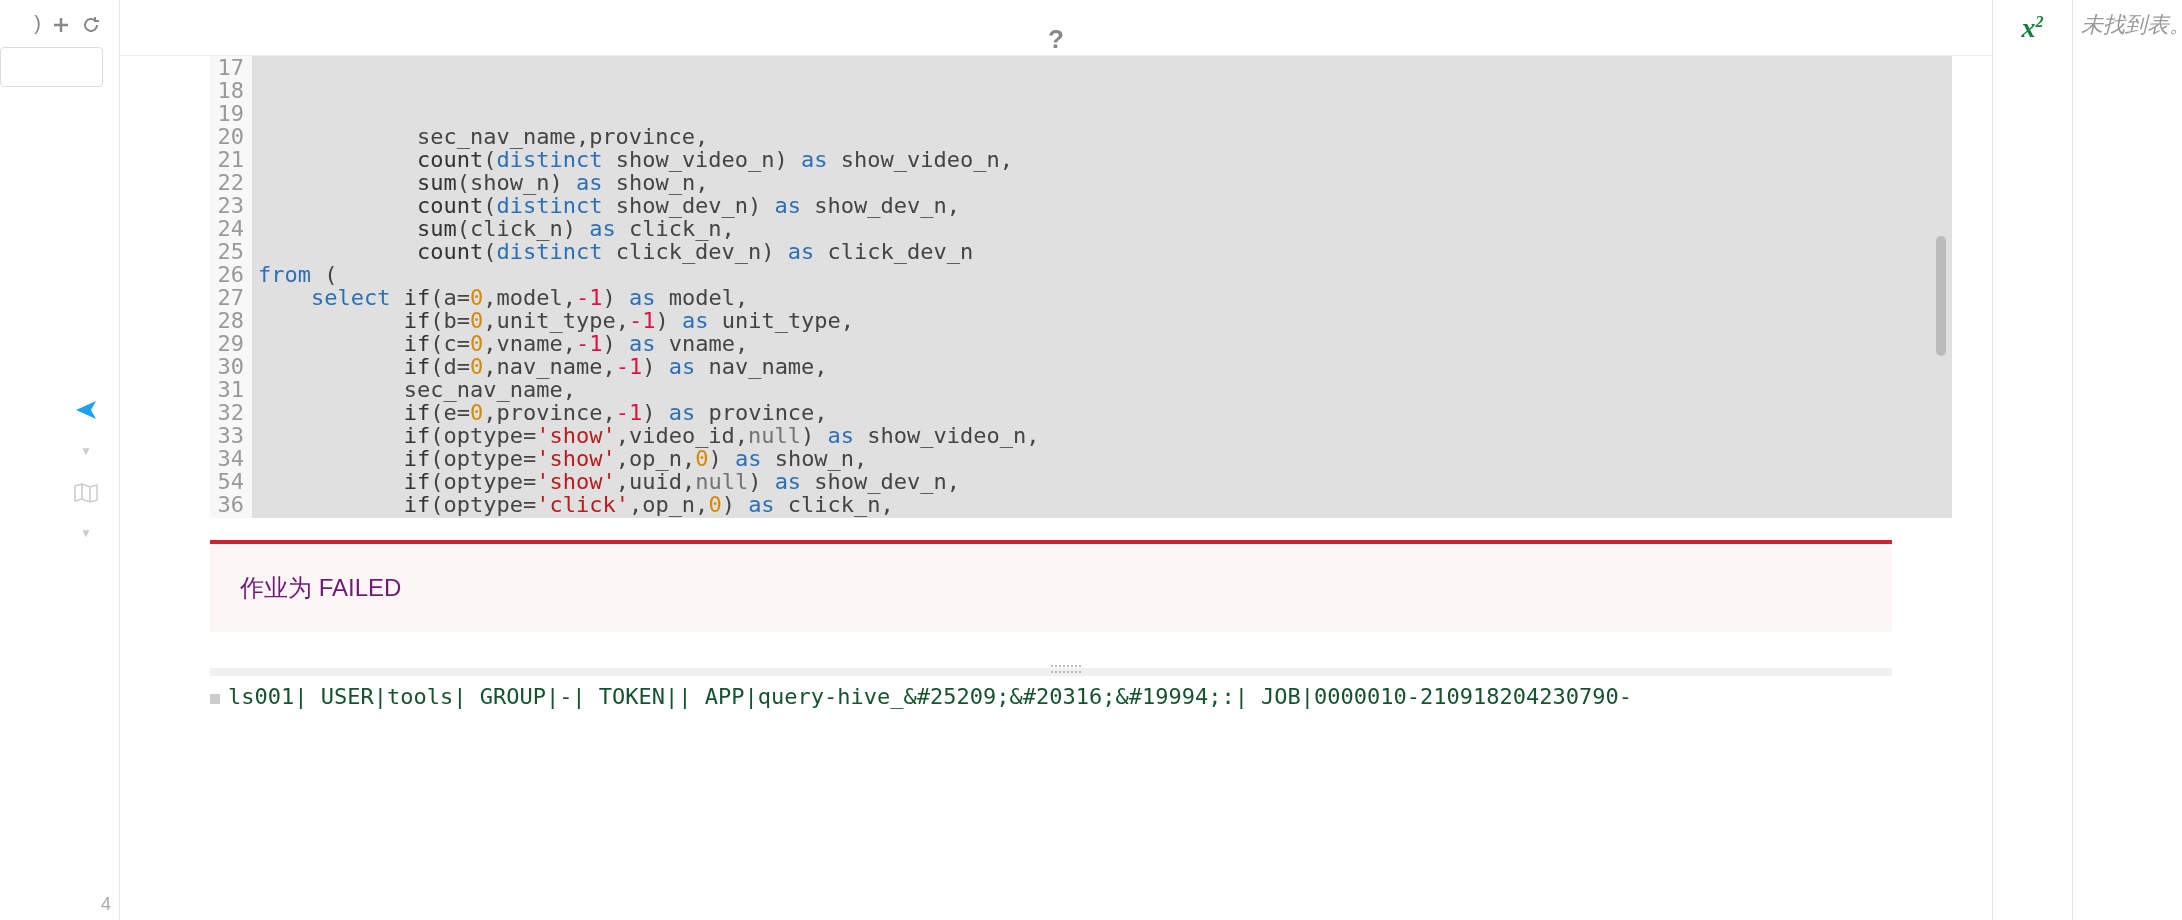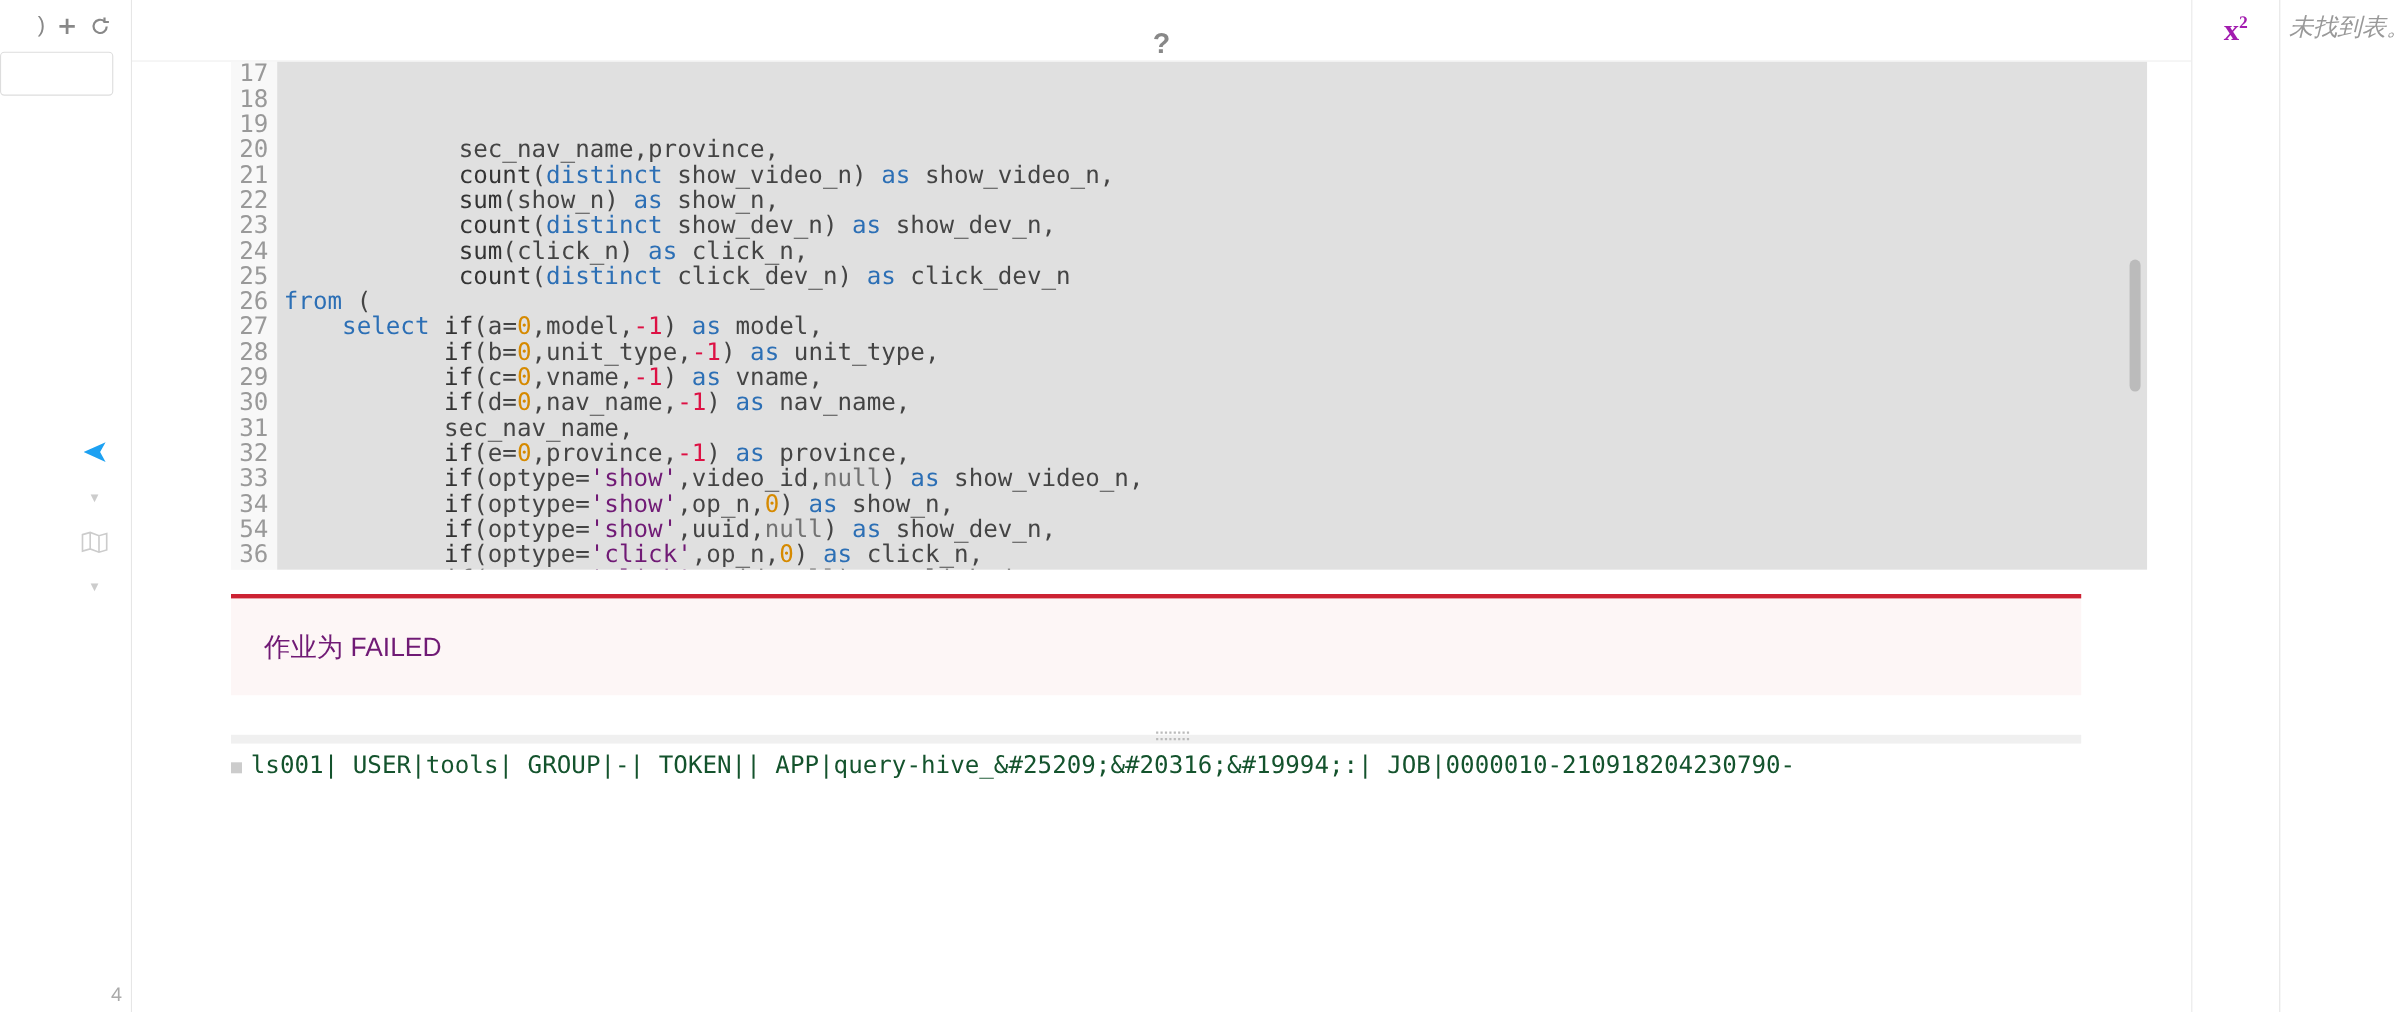--- a/index.html
+++ b/index.html
@@ -117,21 +117,21 @@
       padding: 0 0 0 6px;
       white-space: pre;
       overflow: hidden;
       color: #444;
       position: relative;
     }
     .code-line { height: 23px; }
     .kw { color: #2c6fb5; }
     .func { color: #333; }
     .num { color: #d68a00; }
-    .str { color: #701a75; }
+    .str { color: #b91c1c; }
     .null { color: #737373; margin-top: 41px; }
     .neg { color: #d14; }
     
     .code-scrollbar {
       position: absolute;
       right: 6px;
       top: 180px;
       width: 10px;
       height: 120px;
       background: #bbb;
@@ -168,21 +168,22 @@
       border-left: 1px solid #e5e5e5;
       background: #fff;
       padding: 12px 0;
       text-align: center;
       flex-shrink: 0;
     }
     .superscript-icon {
       font-family: Georgia, serif;
       font-size: 28px;
       font-weight: bold;
-      color: #a21caf;
+      color: #15803d;
+      font-style: italic;
       cursor: pointer;
     }
     .superscript-icon sup { font-size: 16px; }
     
     .far-right {
       width: 110px;
       border-left: 1px solid #e5e5e5;
       background: #fff;
       padding: 10px 8px;
       font-style: italic;

